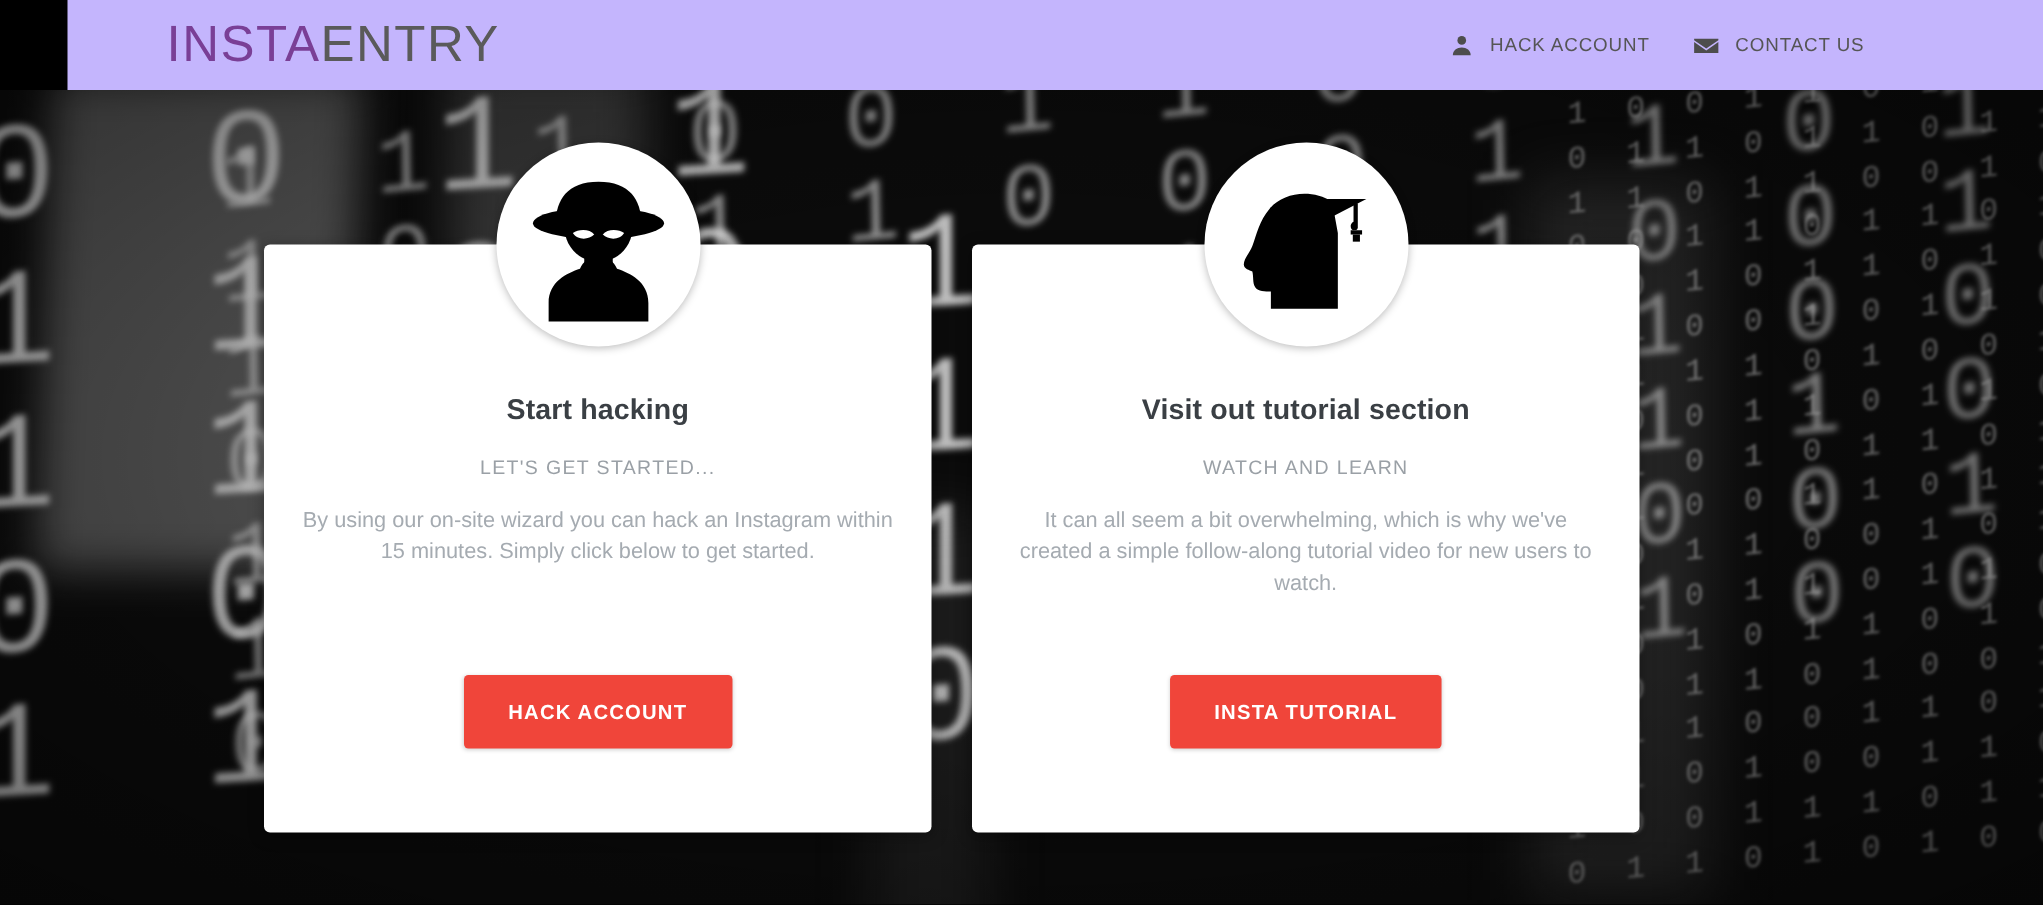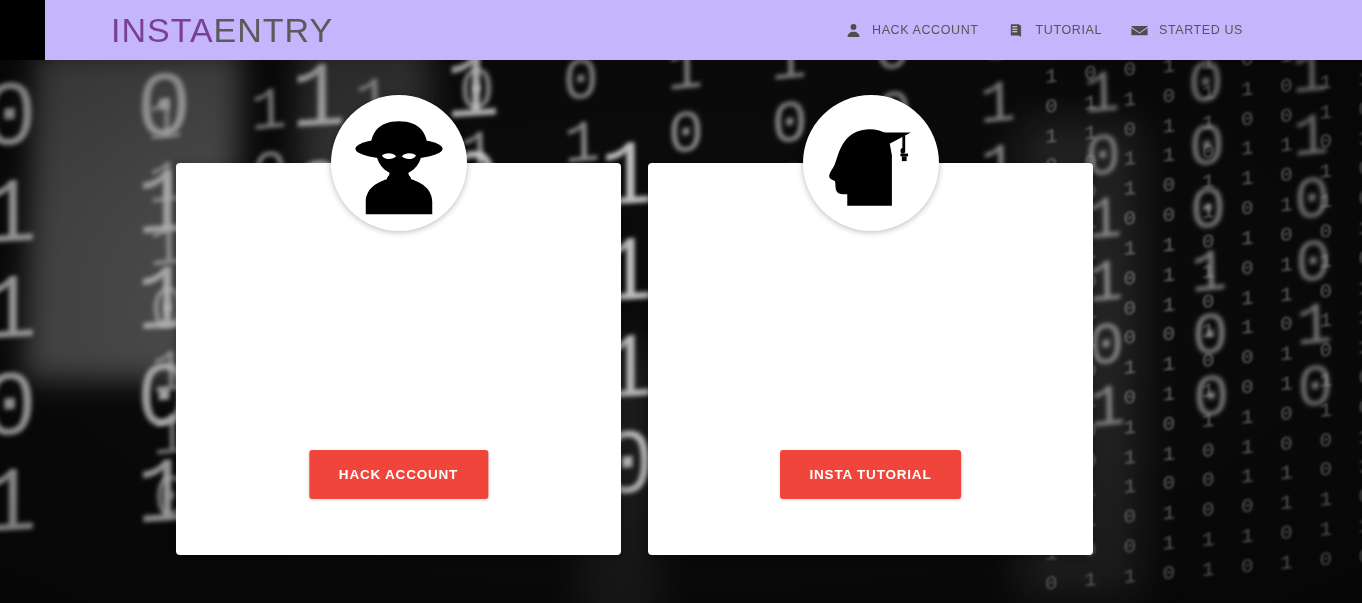--- a/index.html
+++ b/index.html
@@ -240,43 +240,31 @@
       <a class="nav-item">
         <span class="nav-ico">
           <svg viewBox="0 0 24 24" width="17" height="17">
               <circle cx="12" cy="7" r="4.1"></circle>
               <path d="M3.6 21c0-4.6 3.8-7.4 8.4-7.4s8.4 2.8 8.4 7.4z"></path>
             </svg>
         </span>
         <span class="nav-label">HACK ACCOUNT</span>
       </a>
 
-      <a class="nav-item">
-        <span class="nav-ico">
-          <svg viewBox="0 0 24 24" width="17" height="17">
-              <path d="M4 3h11l3 2.2v15.6L15 19H4z"></path>
-              <path d="M15.3 3.4L18.6 5.6v15.2l-3.3-2.2z" opacity="0.55"></path>
-              <rect x="6" y="6" width="7" height="1.5" fill="#fff" opacity="0.85"></rect>
-              <rect x="6" y="9.5" width="7" height="1.5" fill="#fff" opacity="0.85"></rect>
-              <rect x="6" y="13" width="7" height="1.5" fill="#fff" opacity="0.85"></rect>
-            </svg>
-        </span>
-        <span class="nav-label">TUTORIAL</span>
-      </a>
 
 
 
       <a class="nav-item">
         <span class="nav-ico">
           <svg viewBox="0 0 24 24" width="19" height="19">
               <path d="M1.8 6.2h20.4v1.1L12 14.4 1.8 7.3z"></path>
               <path d="M1.8 8.9L12 15.9l10.2-7v9.2H1.8z"></path>
             </svg>
         </span>
-        <span class="nav-label">STARTED US</span>
+        <span class="nav-label">CONTACT US</span>
       </a>
 
     </div>
   </div>
 
   <div class="cards">
 
     <div class="card card-left">
       <div class="card-circle">
         <svg viewBox="0 0 120 120" width="114" height="114">
@@ -288,37 +276,47 @@
 
             <path d="M36 47c0 14 10 25 24 25s24-11 24-25v-2H36z"></path>
             <path d="M60 68c-6 0-11 4-13 9-9 3-22 9-22 24v13h70V101c0-15-13-21-22-24-2-5-7-9-13-9z"></path>
 
             <rect x="50" y="63" width="20" height="12"></rect>
           </g>
 
           <path d="M42 52c4-3 12-3 15 1-4 4-12 4-15-1z" fill="#ffffff"></path>
           <path d="M78 52c-4-3-12-3-15 1 4 4 12 4 15-1z" fill="#ffffff"></path>
         </svg>
+      </div>
+      <div class="card-body">
+        <div class="card-title">Start hacking</div>
+        <div class="card-subtitle">LET'S GET STARTED...</div>
+        <div class="card-desc">By using our on-site wizard you can hack an Instagram within 15 minutes. Simply click below to get started.</div>
       </div>
       <button class="card-cta">HACK ACCOUNT</button>
     </div>
 
     <div class="card card-right">
       <div class="card-circle">
         <svg viewBox="0 0 120 120" width="114" height="114">
           <g fill="#000000">
 
             <path d="M78 30c-14-9-34-7-44 5-7 8-9 18-12 26-2 5-6 9-6 13 0 3 4 4 6 5 1 4 0 8 2 11 2 3 7 3 11 3v12h47V52z"></path>
 
             <path d="M56 28h46l-23 12-23-12z"></path>
             <path d="M96 31v17c0 2-3 3-3 0V32z"></path>
             <path d="M91 47c0 4 4 4 4 0 0-2-2-3-2-3s-2 1-2 3z"></path>
             <rect x="91" y="50" width="8" height="3"></rect>
             <rect x="92.5" y="53" width="5" height="5"></rect>
           </g>
         </svg>
       </div>
+      <div class="card-body">
+        <div class="card-title">Visit out tutorial section</div>
+        <div class="card-subtitle">WATCH AND LEARN</div>
+        <div class="card-desc">It can all seem a bit overwhelming, which is why we've created a simple follow-along tutorial video for new users to watch.</div>
+      </div>
       <button class="card-cta">INSTA TUTORIAL</button>
     </div>
 
   </div>
 
 </div>
 
 </body></html>

